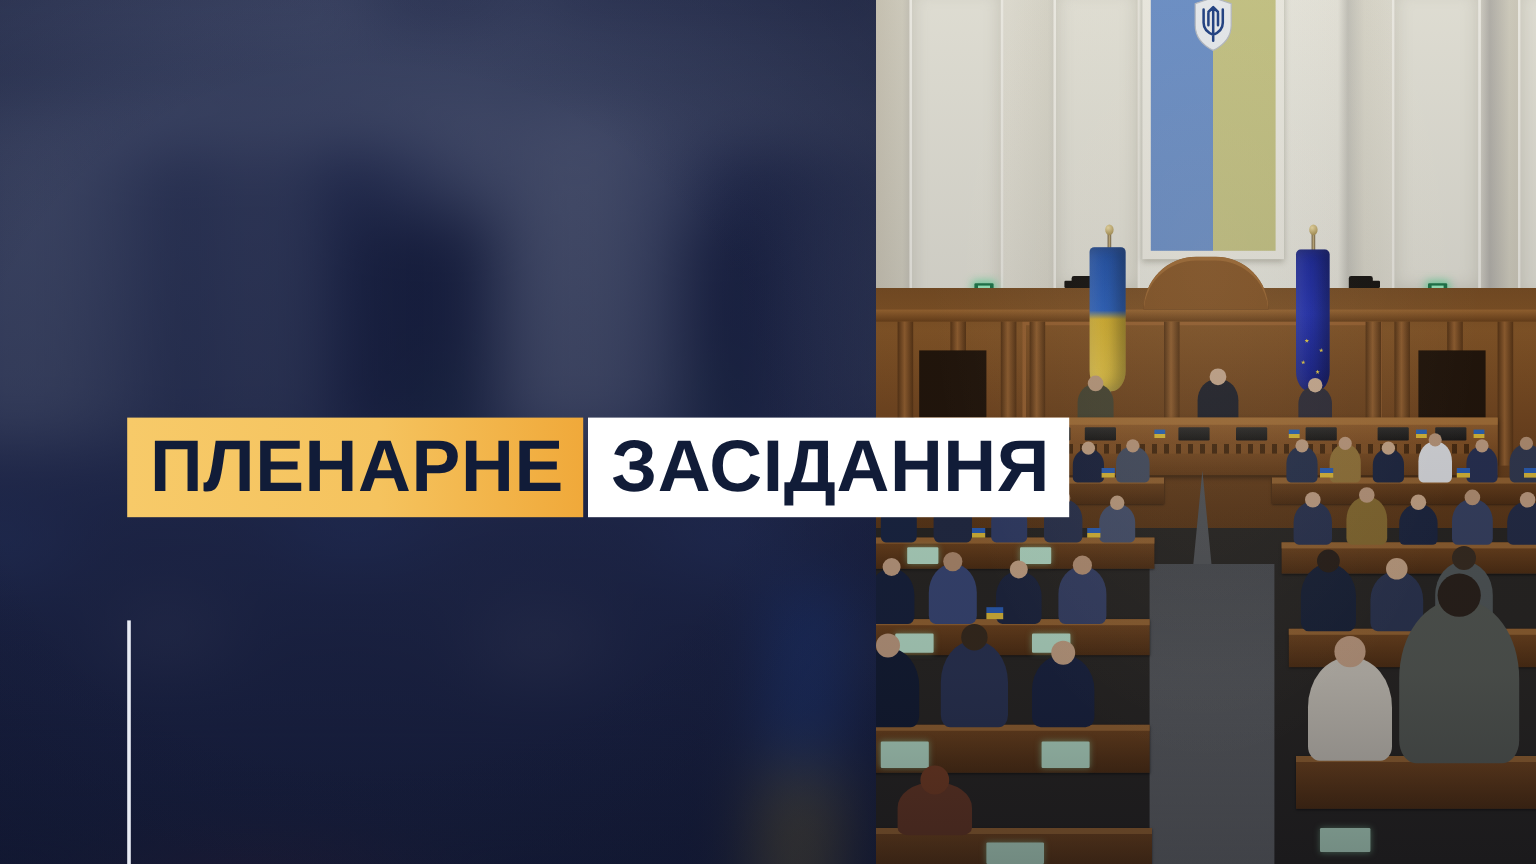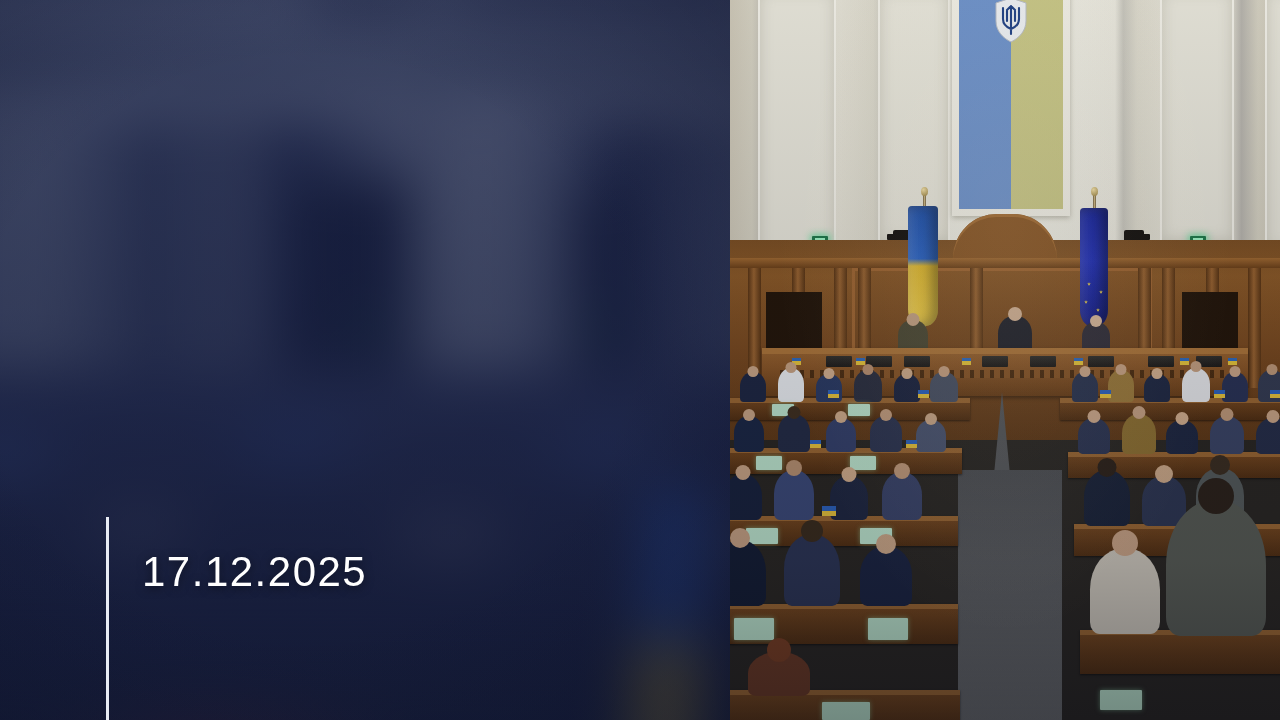--- a/index.html
+++ b/index.html
@@ -533,17 +533,20 @@
       <div class="mp" style="left:360px; top:548px; width:70px; height:86px; background:#cfc9bc;"></div>
       <div class="mp-head" style="left:395px; top:530px; width:26px; height:26px; background:#caa485;"></div>
       <div class="mp" style="left:436px; top:500px; width:100px; height:136px; background:#585c54;"></div>
       <div class="mp-head" style="left:486px; top:478px; width:36px; height:36px; background:#2c2219;"></div>
       <div class="screen" style="left:370px; top:690px; width:42px; height:20px;"></div>
     </div>
 
     <div class="photo-grade"></div>
   </div>
 
+  <div class="title-wrap">
+    <div class="band band-yellow">ПЛЕНАРНЕ</div>
+    <div class="band band-white">ЗАСІДАННЯ</div>
+  </div>
 
   <div class="date-rule"></div>
-  <div class="date-text">17.12.2025</div>
 
 </div>
 
 </body></html>

